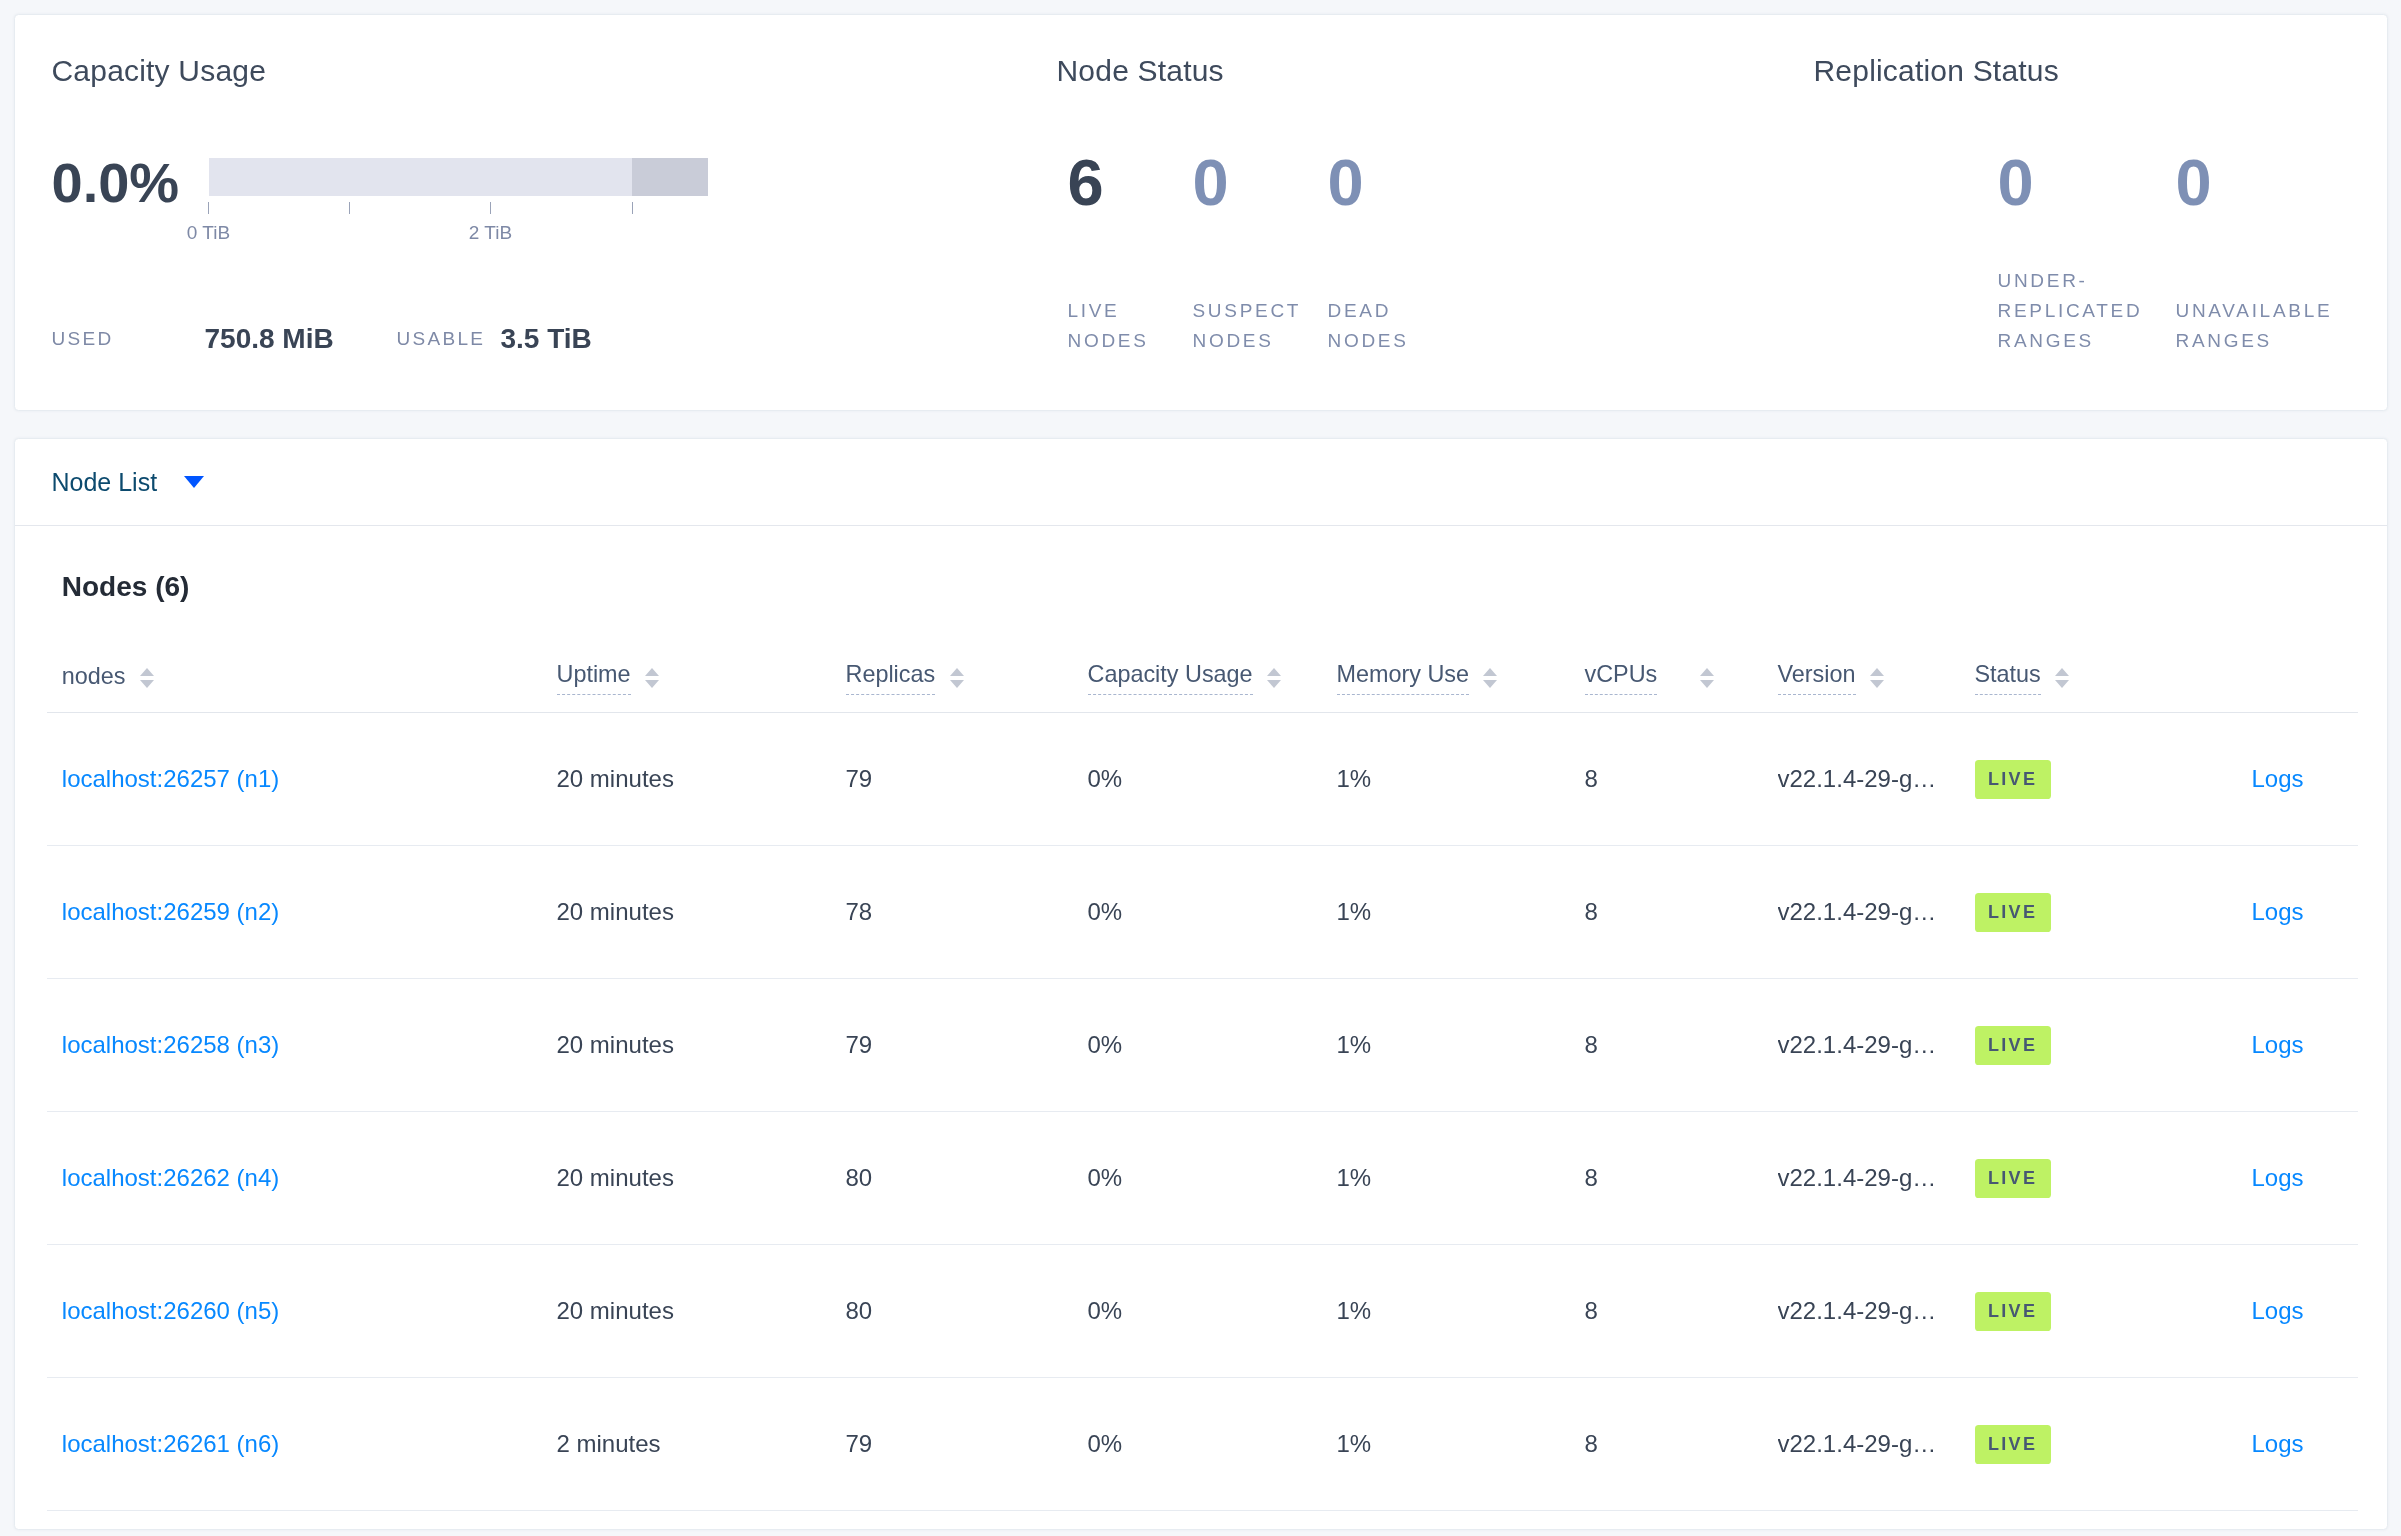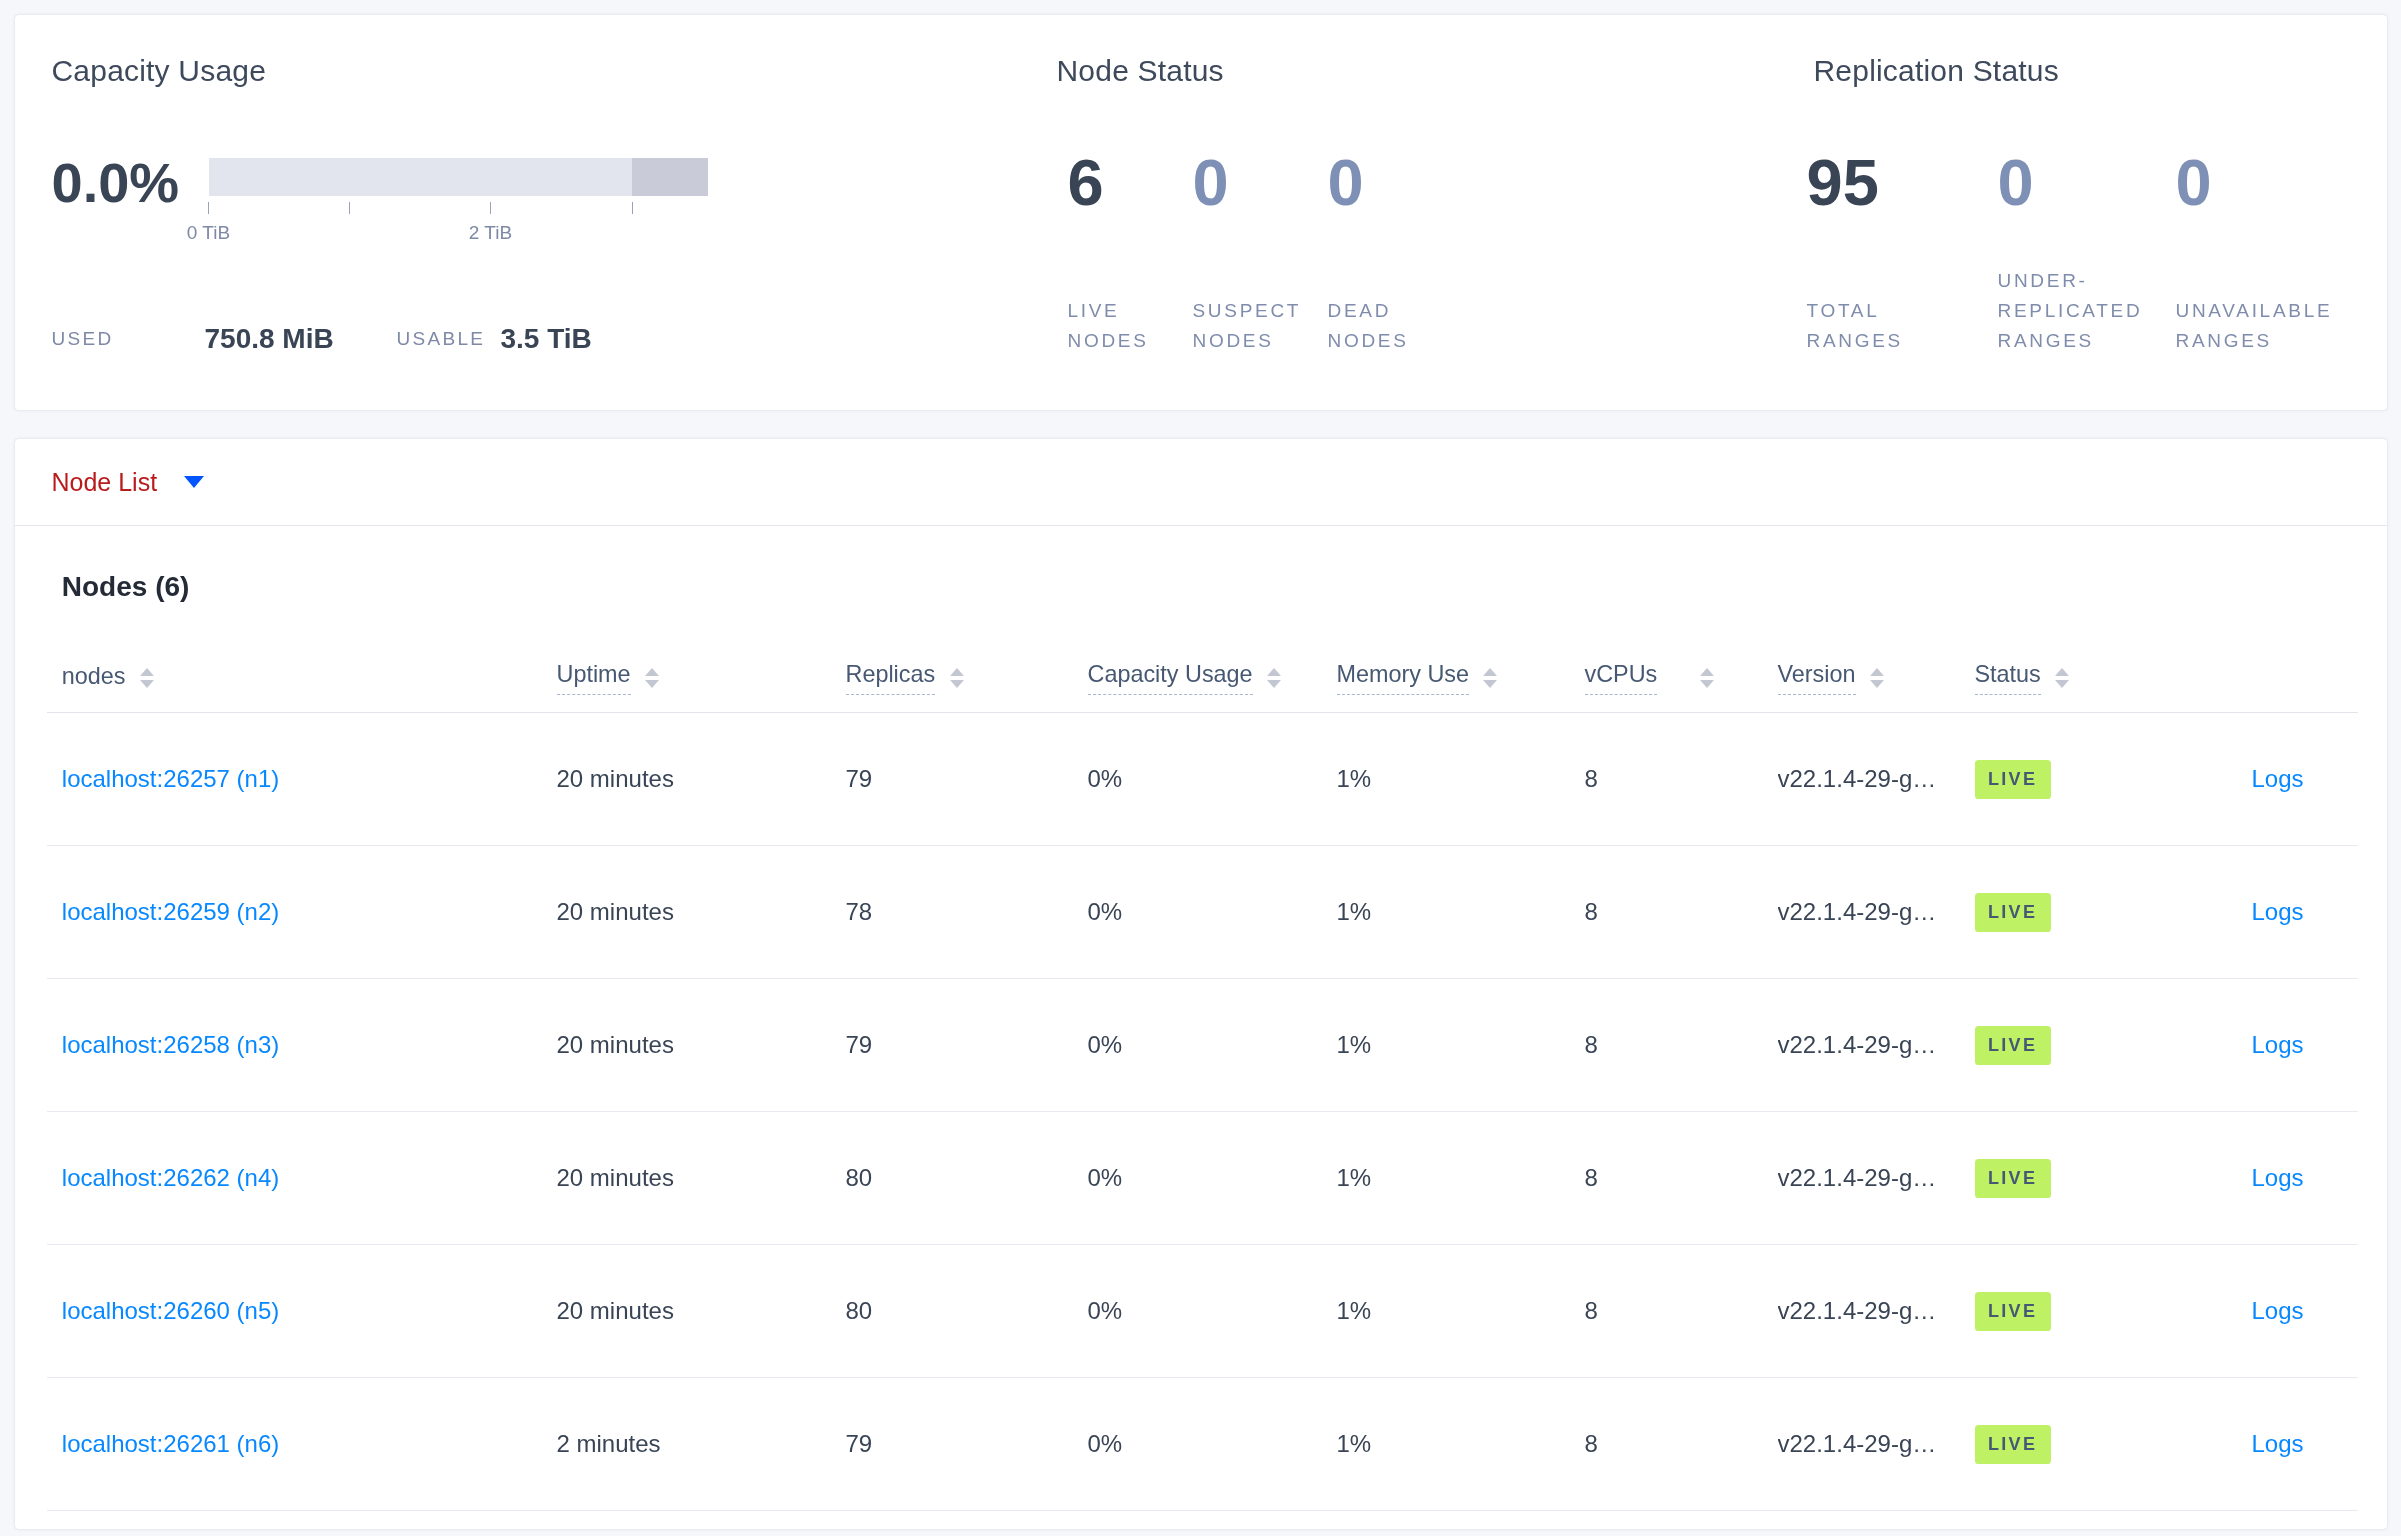--- a/index.html
+++ b/index.html
@@ -88,21 +88,21 @@
 
   
   #nl-bar {
     height:87px; border-bottom:0.9px solid #e4e7ed;
     display:flex; align-items:center; padding-left:37px;
   }
   #nl-toggle {
     display:flex; align-items:center; cursor:pointer;
   }
   #nl-toggle-label {
-    font-size:25px; font-weight:500; color:#b91c1c;
+    font-size:25px; font-weight:500; color:#0c4a6e;
   }
   .chevron-down {
     margin-left:27px; width:0; height:0;
     border-left:10px solid transparent;
     border-right:10px solid transparent;
     border-top:12.6px solid #0055ff;
   }
 
   #tbl { margin:0 29px 0 32px; }
   #tbl-title {
@@ -190,24 +190,20 @@
   </div>
   <div class="stat-cell" id="ns-stat-1">
     <div class="stat-value zero">0</div>
     <div class="stat-label">SUSPECT NODES</div>
   </div>
   <div class="stat-cell" id="ns-stat-2">
     <div class="stat-value zero">0</div>
     <div class="stat-label">DEAD NODES</div>
   </div>
 
-  <div class="stat-cell" id="rs-stat-0">
-    <div class="stat-value">95</div>
-    <div class="stat-label">TOTAL RANGES</div>
-  </div>
   <div class="stat-cell" id="rs-stat-1">
     <div class="stat-value zero">0</div>
     <div class="stat-label">UNDER-REPLICATED RANGES</div>
   </div>
   <div class="stat-cell" id="rs-stat-2">
     <div class="stat-value zero">0</div>
     <div class="stat-label">UNAVAILABLE RANGES</div>
   </div>
 </div>
 

